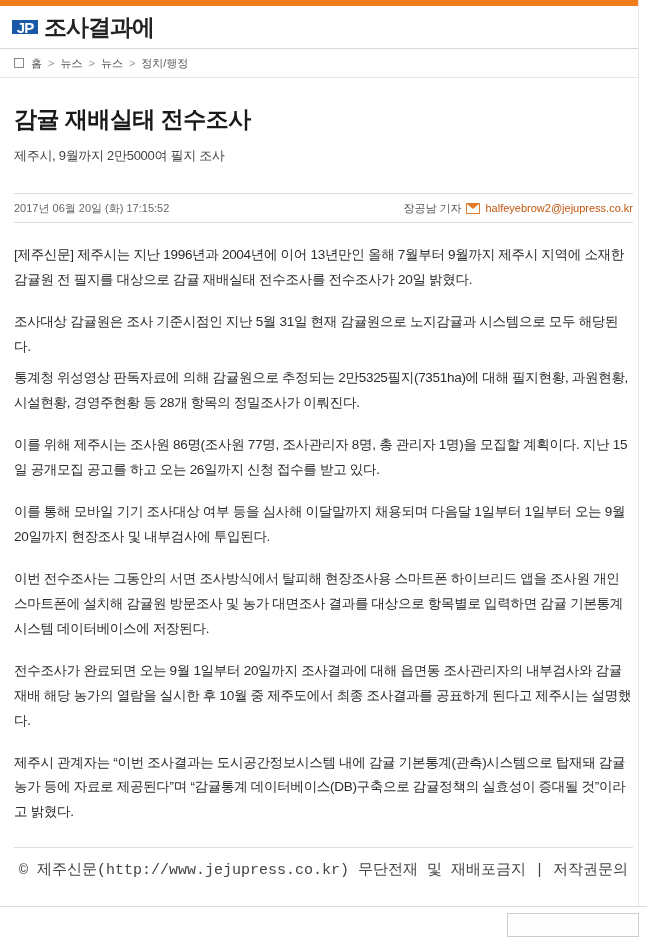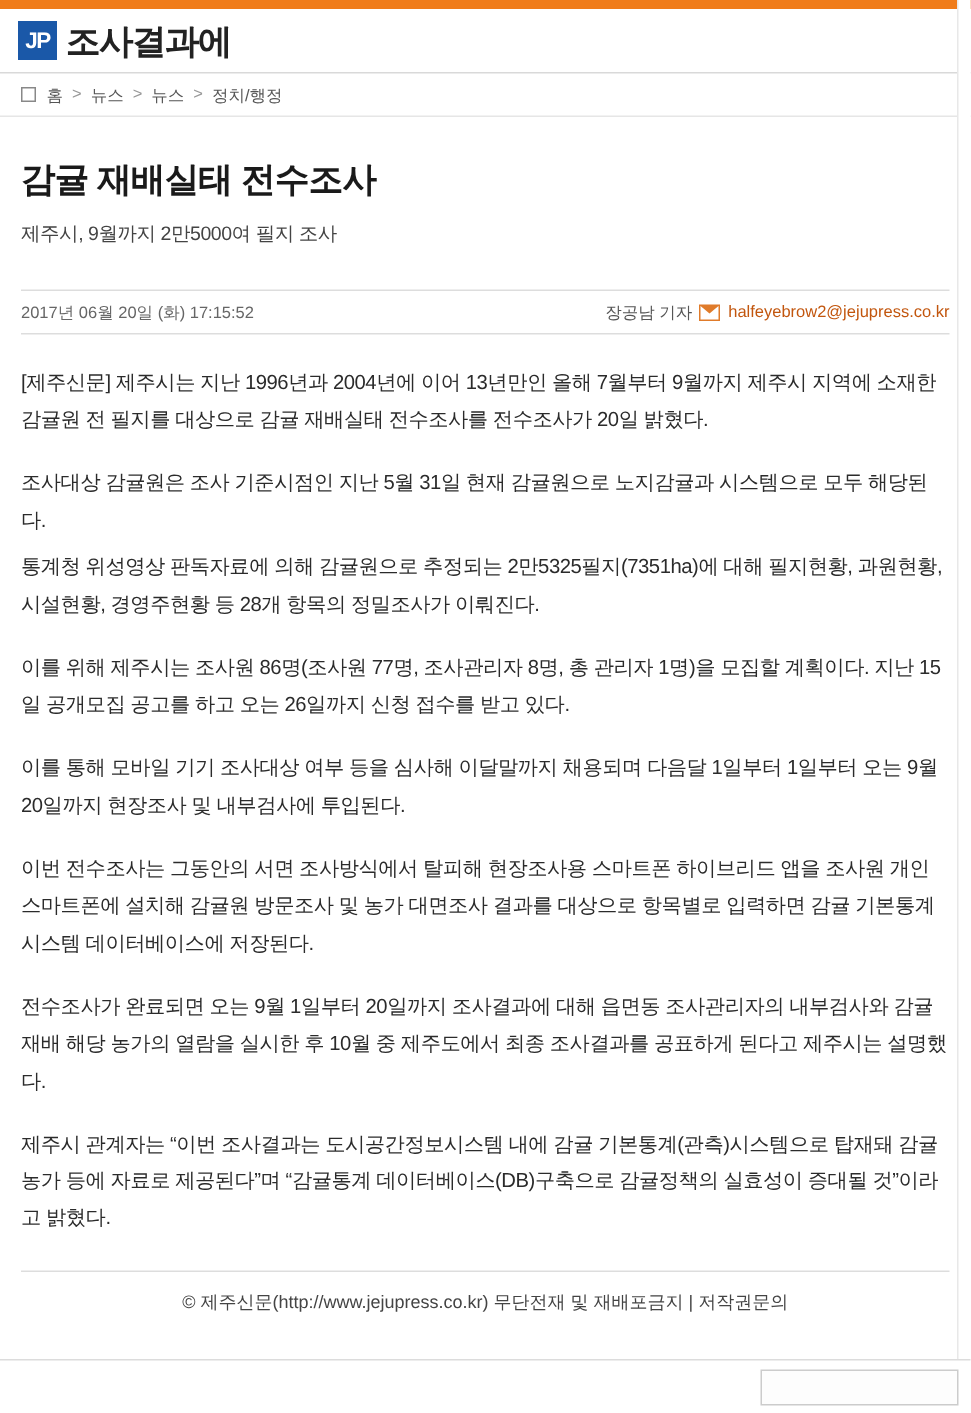--- a/index.html
+++ b/index.html
@@ -36,21 +36,21 @@
     padding-left: 12px;
     background: #fff;
   }
   .logo {
     display: flex;
     align-items: center;
     gap: 6px;
   }
   .logo-mark {
     width: 26px;
-    height: 26px;
+    height: 14px;
     background: #1a58a8;
     color: #fff;
     font-size: 15px;
     font-weight: bold;
     display: flex;
     align-items: center;
     justify-content: center;
     letter-spacing: -1px;
   }
   .logo-text {
@@ -147,22 +147,23 @@
   .body-text p.tight {
     margin-bottom: 6px;
   }
 
   
   .copyright {
     margin-top: 22px;
     border-top: 1px solid #ddd;
     padding: 12px 0 10px 0;
     text-align: center;
-    font-size: 12px;
+    font-size: 15px;
     color: #444;
+    font-family: Liberation Mono, monospace;
   }
   .bottom-strip {
     position: absolute;
     left: 0;
     bottom: 0;
     width: 647px;
     height: 35px;
     border-top: 1px solid #dcdcdc;
     background: #fff;
   }

